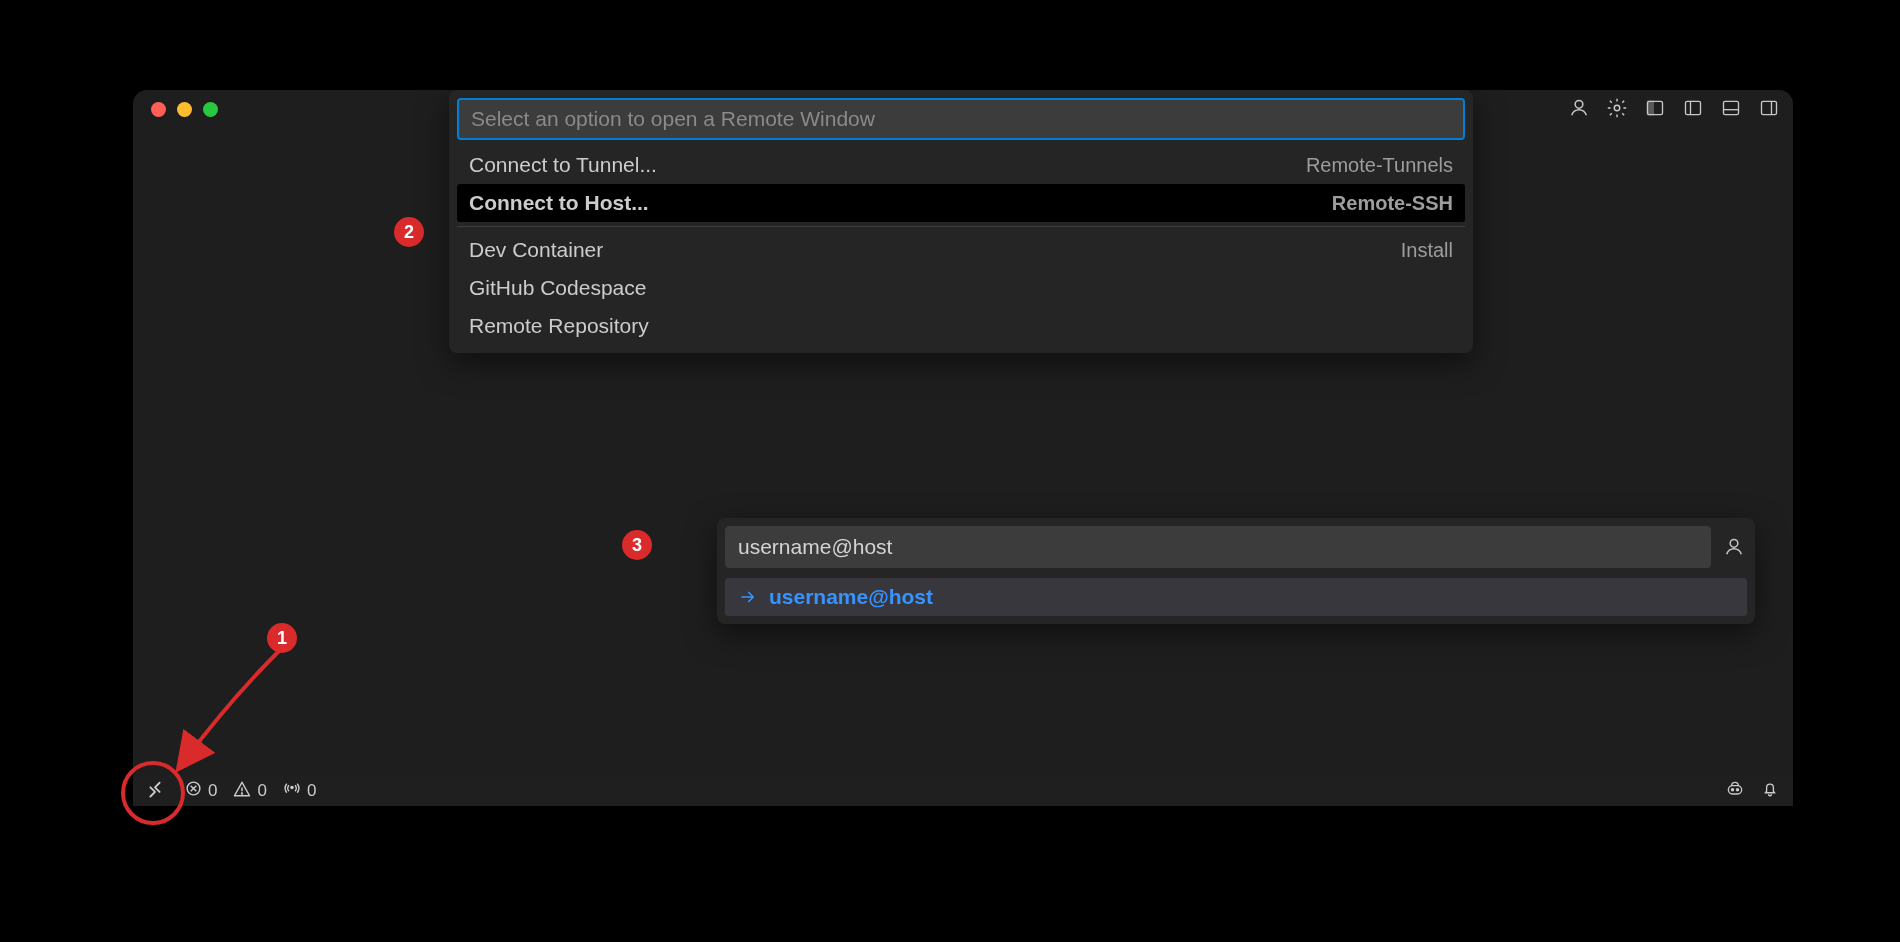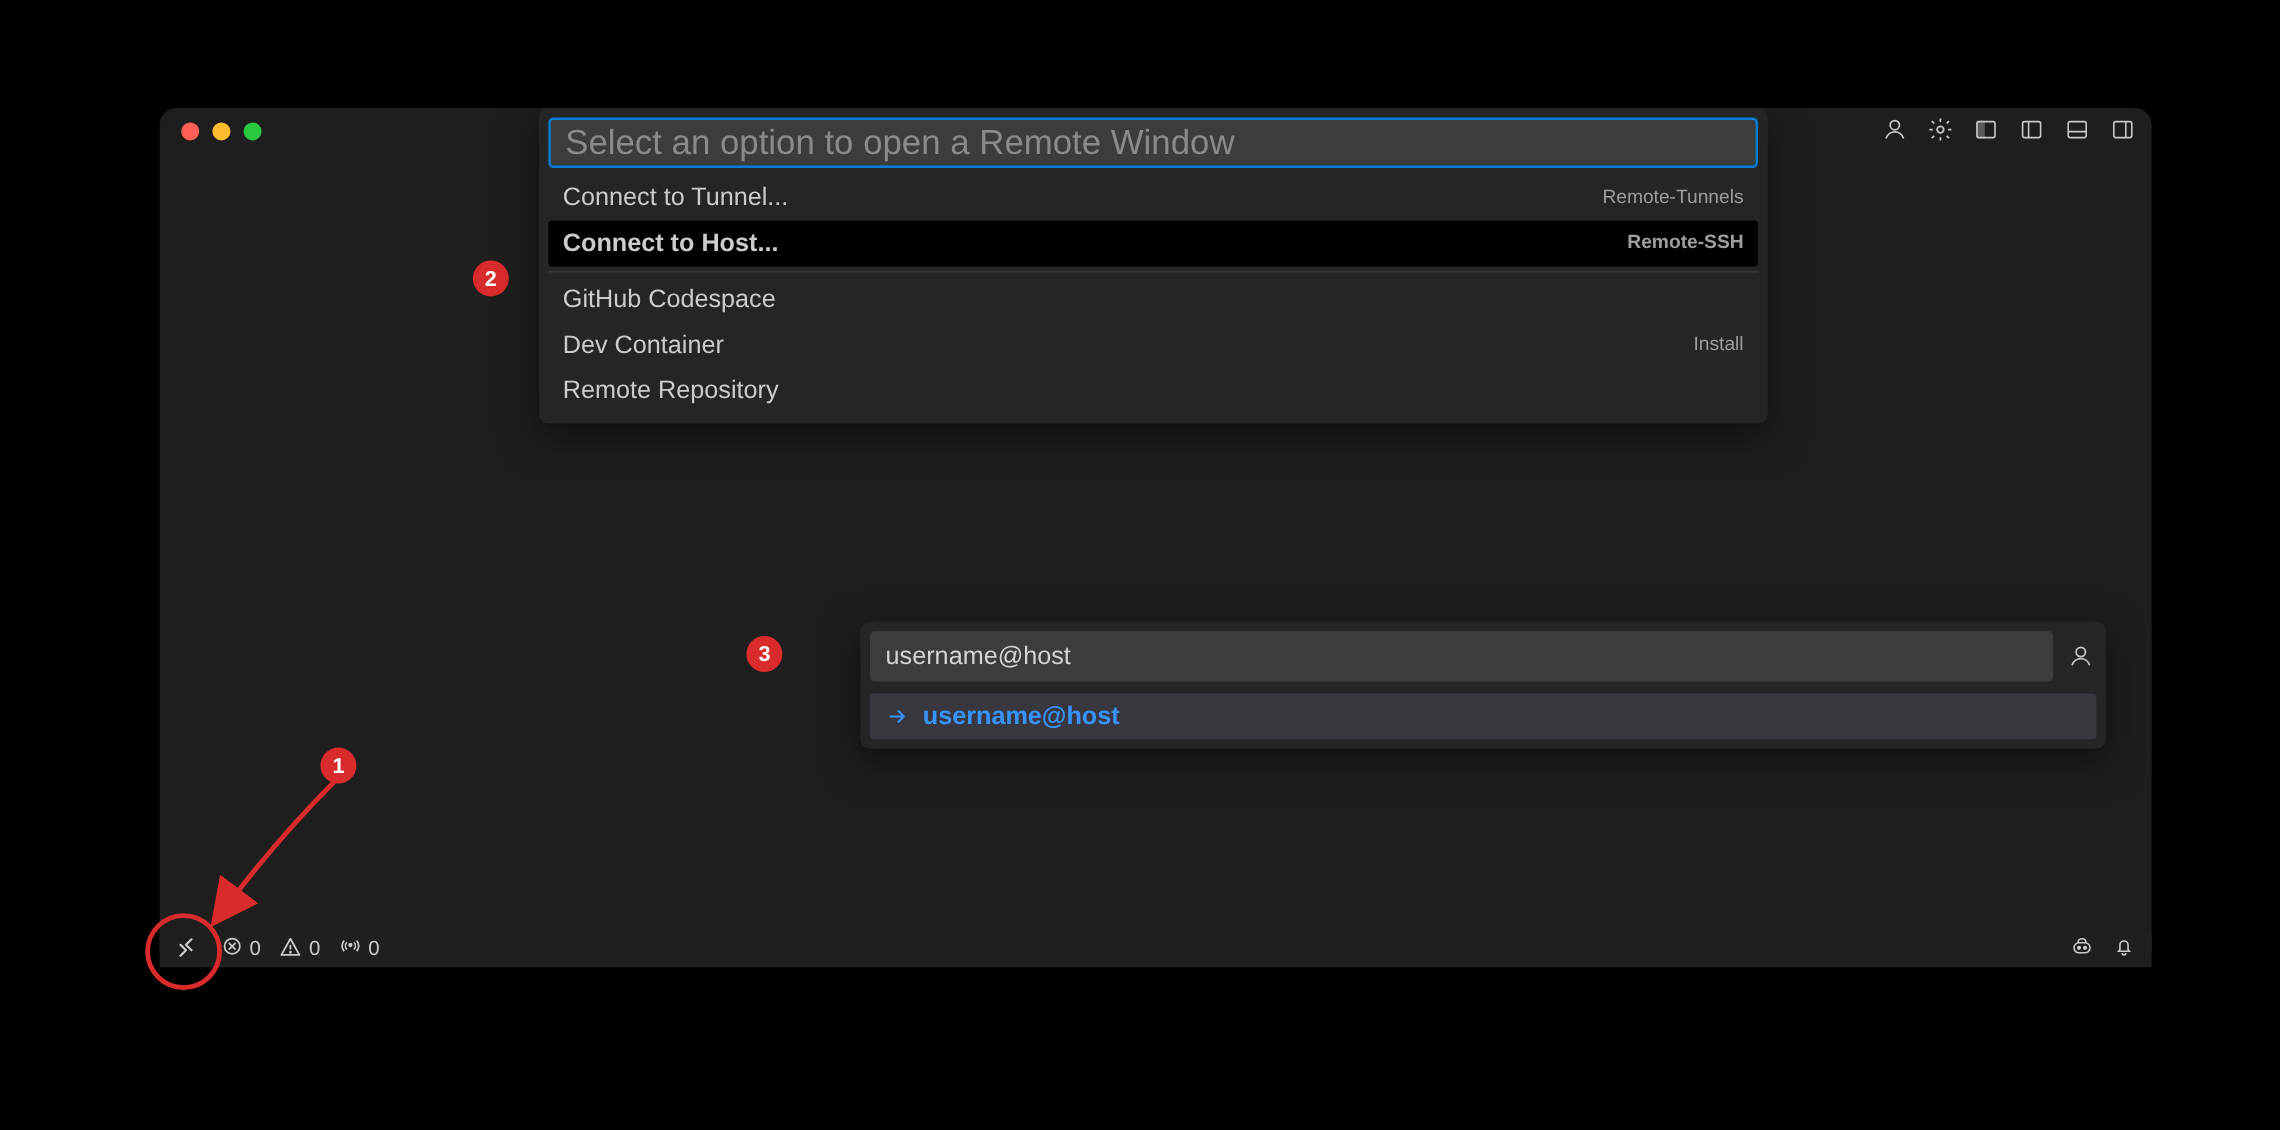--- a/index.html
+++ b/index.html
@@ -58,38 +58,38 @@
     padding: 8px;
     z-index: 10;
   }
   .qp-input {
     width: 100%;
     background: #3c3c3c;
     border: 2px solid #007fd4;
     border-radius: 4px;
     padding: 8px 12px;
     color: #cccccc;
-    font-size: 29px;
+    font-size: 21px;
     outline: none;
     height: 42px;
   }
   .qp-input::placeholder { color: #8a8a8a; }
   .qp-list { margin-top: 6px; }
   .qp-item {
     display: flex;
     justify-content: space-between;
     align-items: center;
     padding: 7px 12px;
     font-size: 21px;
     color: #cccccc;
     border-radius: 3px;
     gap: 44px;
   }
   .qp-item.hover { background: #000000; font-weight: bold; }
-  .qp-item .right { color: #9d9d9d; font-size: 16px;}
+  .qp-item .right { color: #9d9d9d; font-size: 20px;}
   .qp-sep { height: 1px; background: #3e3e42; margin: 4px 0; }
 
   .quickpick2 {
     position: absolute;
     left: 584px;
     top: 428px;
     width: 1038px;
     background: #252526;
     border-radius: 8px;
     box-shadow: 0 10px 30px rgba(0,0,0,0.5);
@@ -220,26 +220,26 @@
       <div class="qp-item">
         <span>Connect to Tunnel...</span>
         <span class="right">Remote-Tunnels</span>
       </div>
       <div class="qp-item hover">
         <span>Connect to Host...</span>
         <span class="right">Remote-SSH</span>
       </div>
       <div class="qp-sep"></div>
       <div class="qp-item">
+        <span>Dev Container</span>
+        <span class="right">Install</span>
+      </div>
+      <div class="qp-item">
         <span>GitHub Codespace</span>
         <span class="right"></span>
-      </div>
-      <div class="qp-item">
-        <span>Dev Container</span>
-        <span class="right">Install</span>
       </div>
       <div class="qp-item">
         <span>Remote Repository</span>
         <span class="right"></span>
       </div>
     </div>
   </div>
 
   <div class="quickpick2">
     <div class="qp2-head">

